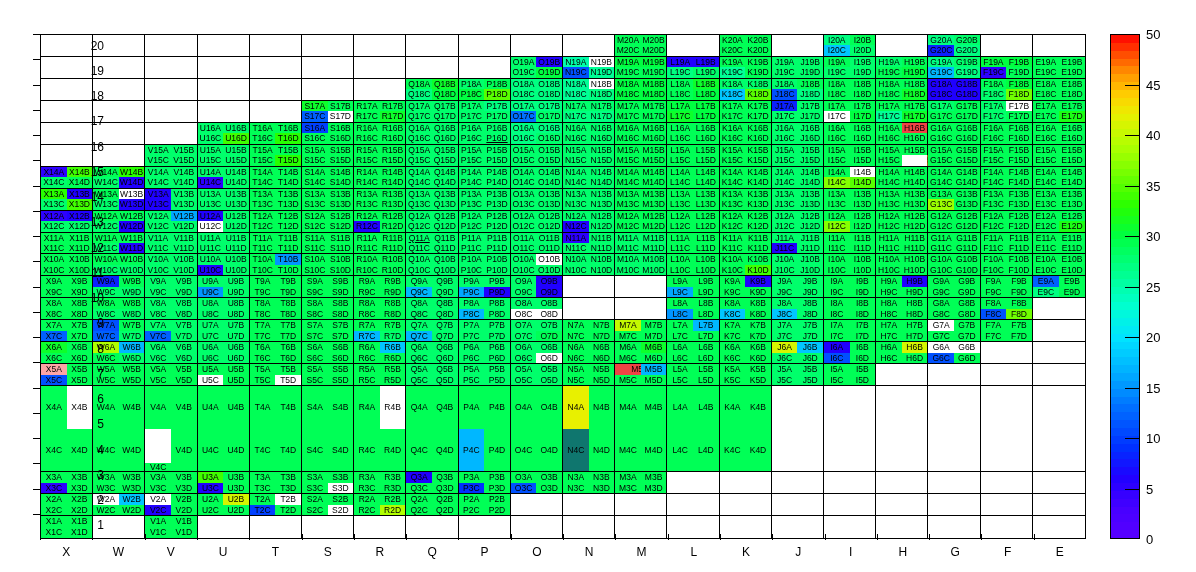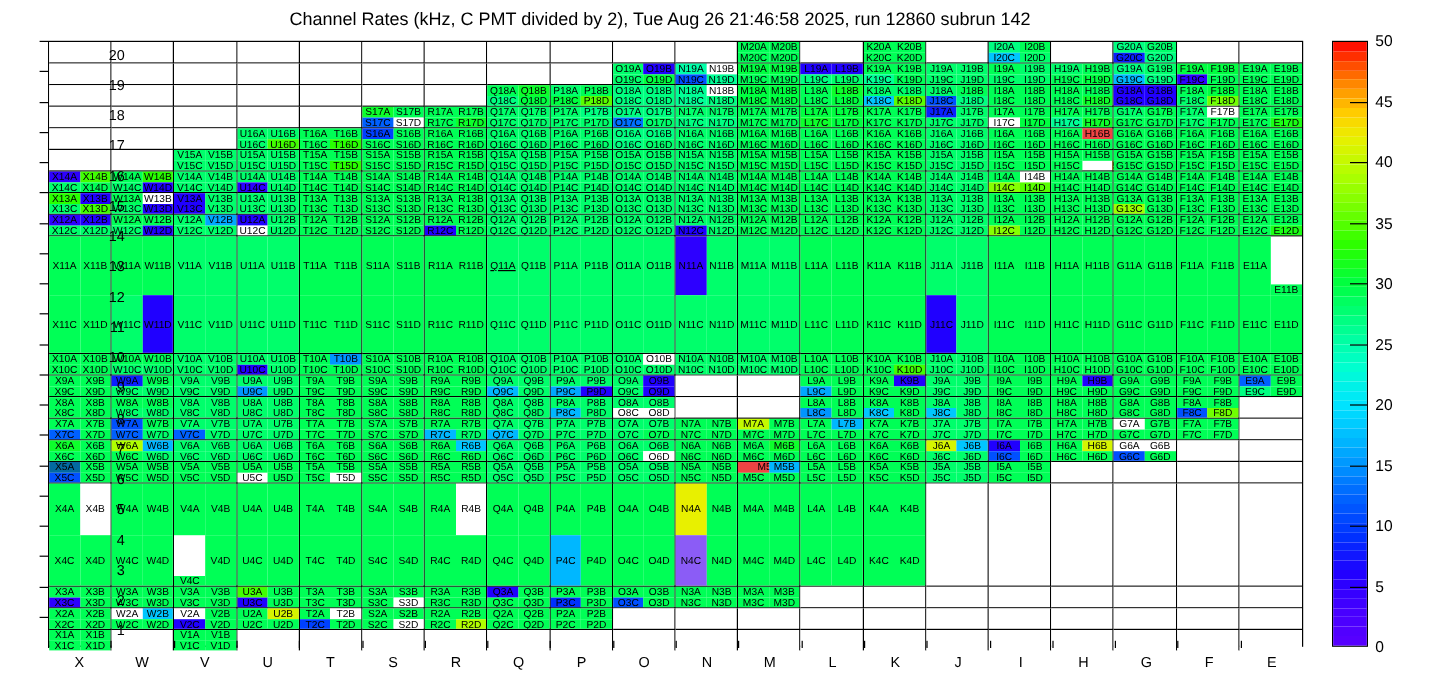--- a/index.html
+++ b/index.html
@@ -36,21 +36,20 @@
         border:1px solid #000;box-sizing:border-box;display:flex;flex-direction:column-reverse;}
   #cbar div{flex:1 1 0;}
   .cblab{position:absolute;left:1146px;font-size:13px;color:#000;transform:translateY(-50%);}
   .cbtick{position:absolute;left:1125px;width:15px;height:1px;background:#000;}
 </style>
 </head>
 <body>
 
 <div id="root">
 
-  <div id="title">Channel Rates (kHz, C PMT divided by 2), Tue Aug 26 21:46:58 2025, run 12860 subrun 142</div>
 
   <div id="plot">
     <div id="grid">
         <div class="cell empty"></div>
         <div class="cell empty"></div>
         <div class="cell empty"></div>
         <div class="cell empty"></div>
         <div class="cell empty"></div>
         <div class="cell empty"></div>
         <div class="cell empty"></div>
@@ -2284,21 +2283,21 @@
             <span>F11C</span>
           </div>
           <div class="q" style="background: rgb(0, 255, 86);">
             <span>F11D</span>
           </div>
         </div>
         <div class="cell lastcol">
           <div class="q" style="background: rgb(0, 255, 86);">
             <span>E11A</span>
           </div>
-          <div class="q" style="background: rgb(0, 255, 86); margin-top: 40px;">
+          <div class="q" style="background: rgb(0, 255, 86);">
             <span>E11B</span>
           </div>
           <div class="q" style="background: rgb(0, 255, 86);">
             <span>E11C</span>
           </div>
           <div class="q" style="background: rgb(0, 255, 86);">
             <span>E11D</span>
           </div>
         </div>
         <div class="cell">
@@ -3591,21 +3590,21 @@
           <div class="q" style="background: rgb(0, 80, 255);">
             <span>G6C</span>
           </div>
           <div class="q" style="background: rgb(0, 255, 86);">
             <span>G6D</span>
           </div>
         </div>
         <div class="cell empty"></div>
         <div class="cell lastcol empty"></div>
         <div class="cell">
-          <div class="q" style="background: #0369a1;">
+          <div class="q" style="background: #fca5a5;">
             <span>X5A</span>
           </div>
           <div class="q" style="background: rgb(0, 255, 86);">
             <span>X5B</span>
           </div>
           <div class="q" style="background: rgb(0, 80, 255);">
             <span>X5C</span>
           </div>
           <div class="q" style="background: rgb(0, 255, 86);">
             <span>X5D</span>
@@ -3965,21 +3964,21 @@
             <span>O4D</span>
           </div>
         </div>
         <div class="cell">
           <div class="q" style="background: rgb(232, 240, 0);">
             <span>N4A</span>
           </div>
           <div class="q" style="background: rgb(0, 255, 86);">
             <span>N4B</span>
           </div>
-          <div class="q" style="background: #8b5cf6; justify-content: center;">
+          <div class="q" style="background: #0f766e; justify-content: center;">
             <span>N4C</span>
           </div>
           <div class="q" style="background: rgb(0, 255, 86);">
             <span>N4D</span>
           </div>
         </div>
         <div class="cell">
           <div class="q" style="background: rgb(0, 255, 86);">
             <span>M4A</span>
           </div>

